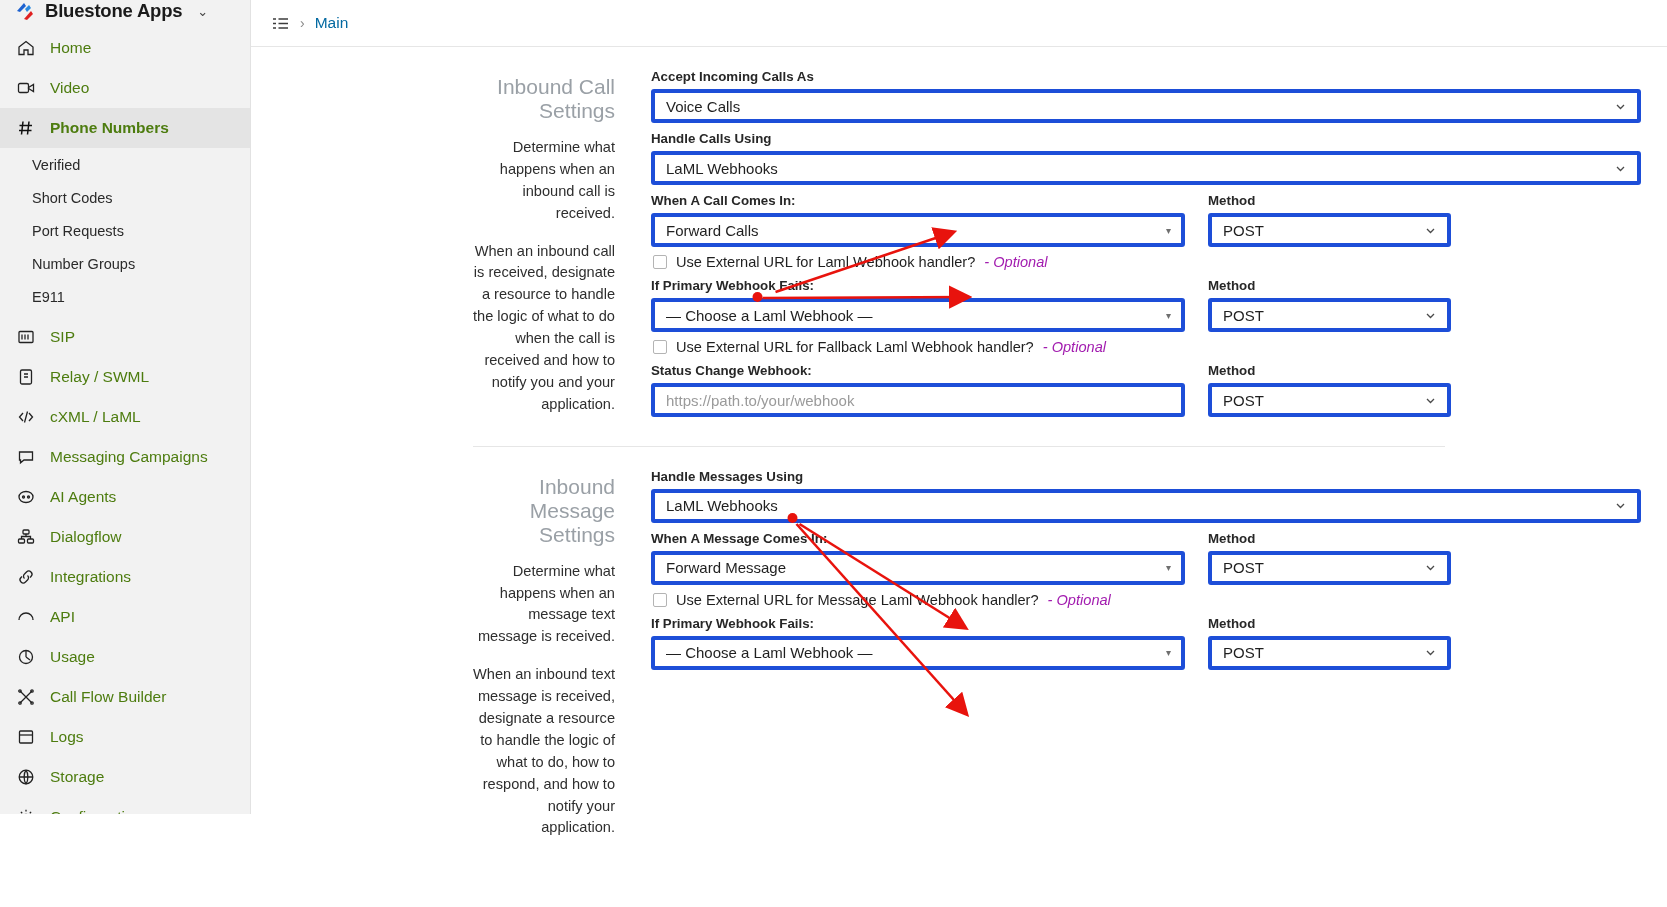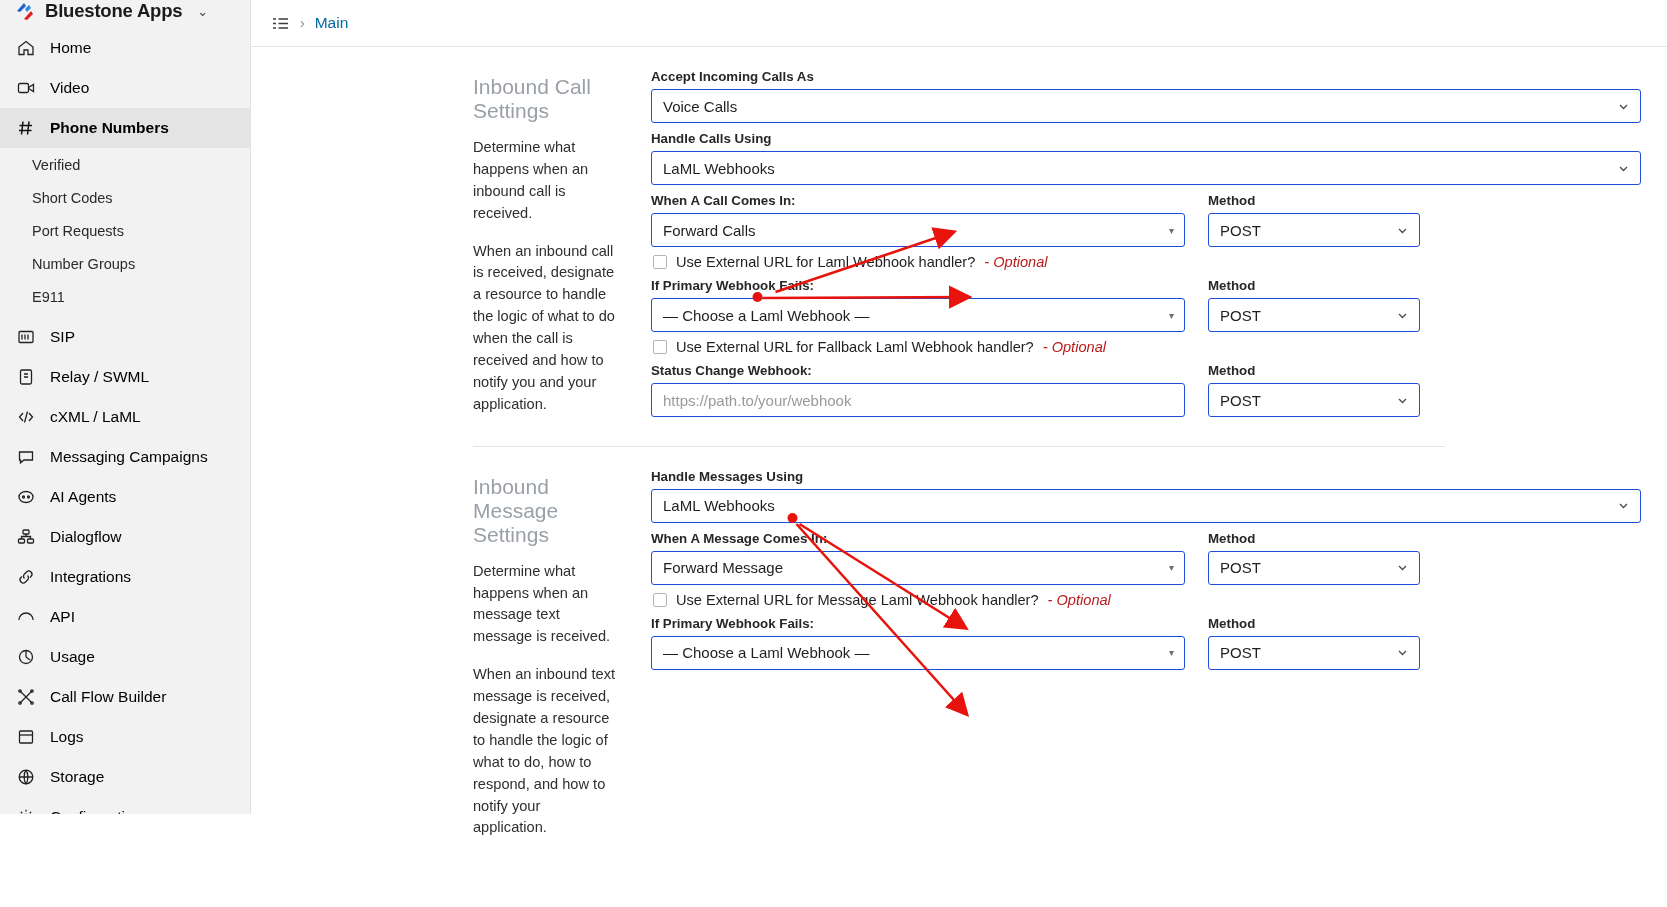--- a/index.html
+++ b/index.html
@@ -49,21 +49,21 @@
   }
 
   .nav { margin-top: 6px; }
   .nav-item {
     height: 40px;
     display: flex;
     align-items: center;
     gap: 14px;
     padding: 0 16px;
     font-size: 15.5px;
-    color: #000000;
+    color: #4d7c0f;
     cursor: pointer;
     user-select: none;
   }
   .nav-item.active {
     background: #e4e4e4;
     font-weight: bold;
   }
   .nav-icon {
     width: 20px; height: 20px;
     display: flex; align-items: center; justify-content: center;
@@ -108,20 +108,21 @@
     padding: 0;
   }
   .section {
     display: flex;
     padding: 22px 0 0 0;
   }
   .sec-left {
     width: 400px;
     min-width: 400px;
     padding: 0 36px 0 222px;
+    text-align: right;
   }
   .sec-title {
     font-size: 21px;
     color: #9aa0a6;
     margin: 6px 0 14px 0;
     font-weight: normal;
   }
   .sec-desc {
     font-size: 14.6px;
     line-height: 1.5;
@@ -135,33 +136,33 @@
     display: flex;
     flex-wrap: wrap;
     align-content: flex-start;
   }
 
   .field {
     margin-bottom: 8px;
   }
   .field.full { width: 100%; }
   .field.wide { width: 534px; margin-right: 23px; }
-  .field.narrow { width: 212px; }
+  .field.narrow { width: 243px; }
 
   .flabel {
     font-size: 13.3px;
     font-weight: bold;
     color: #272727;
     margin-bottom: 5px;
     display: block;
   }
   .control {
     position: relative;
     height: 34px;
-    border: 1px solid #1d4ed8;
+    border: 4px solid #1d4ed8;
     border-radius: 3px;
     background: #fff;
     display: flex;
     align-items: center;
     padding: 0 30px 0 11px;
     font-size: 15px;
     color: #1f1f1f;
     cursor: pointer;
     white-space: nowrap;
     overflow: hidden;
@@ -186,21 +187,21 @@
     color: #1f1f1f;
   }
   .cbox {
     width: 14px; height: 14px;
     border: 1px solid #b4b4b4;
     border-radius: 2px;
     background: #fff;
     flex: none;
     cursor: pointer;
   }
-  .opt { font-style: italic; color: #b91c1c; }
+  .opt { font-style: italic; color: #a21caf; }
 
   .divider {
     height: 1px;
     background: #e6e6e6;
     margin: 14px 222px 0 222px;
   }
 
   
   .overlay {
     position: absolute;

